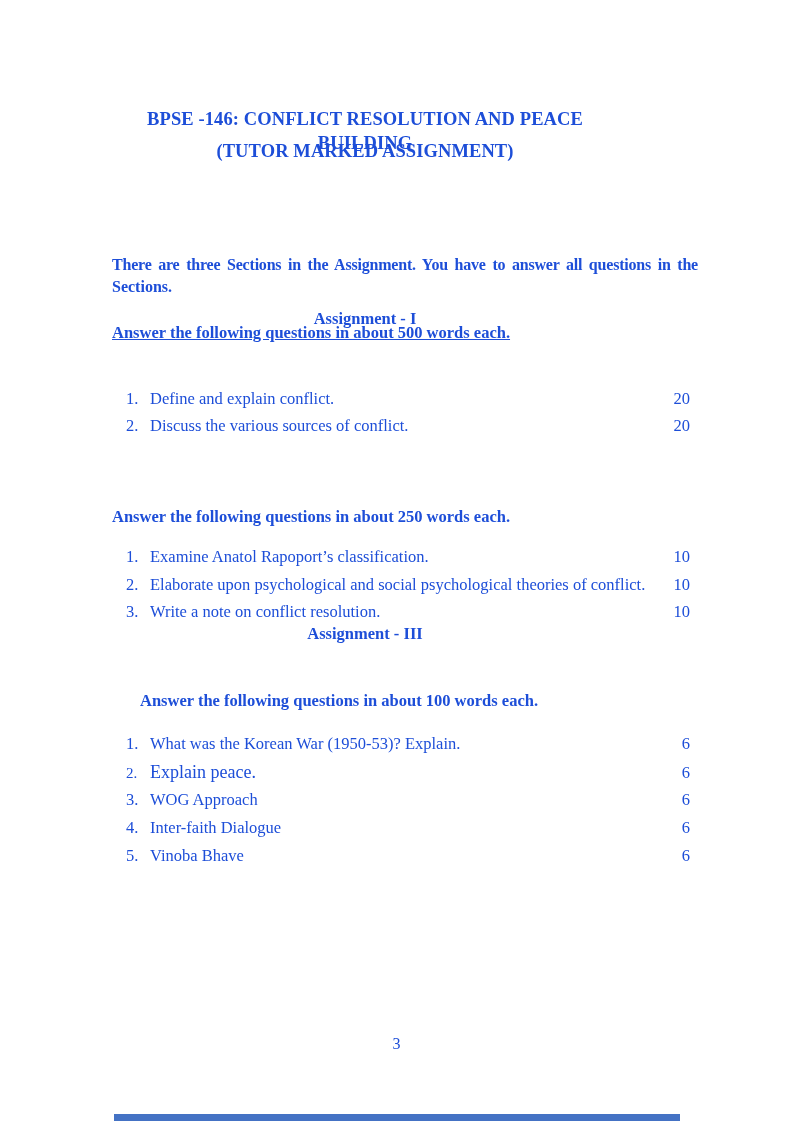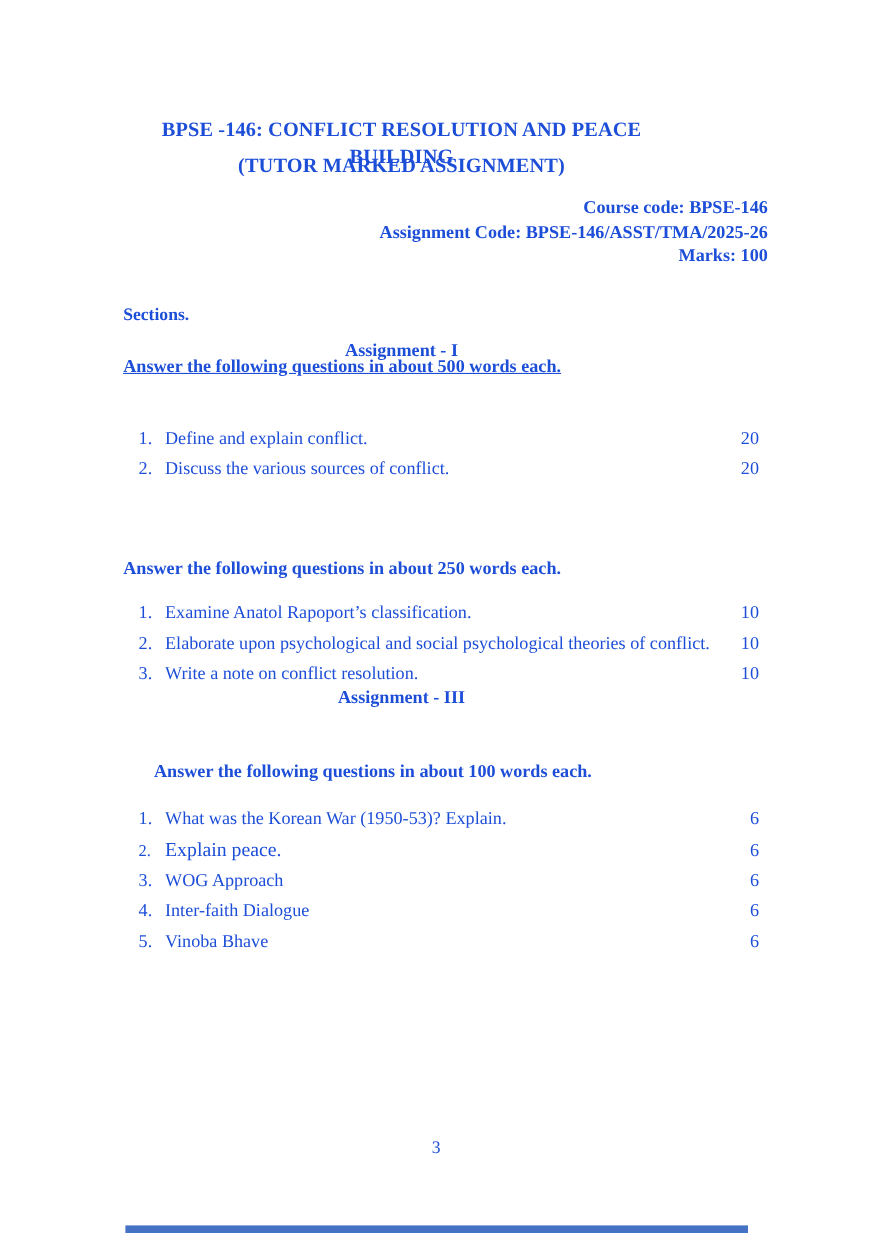--- a/index.html
+++ b/index.html
@@ -91,26 +91,22 @@
   }
 </style>
 </head>
 <body>
 
 <div class="page">
 
   <div class="abs center-col title-line" style="top:107px;">BPSE -146: CONFLICT RESOLUTION AND PEACE BUILDING</div>
   <div class="abs center-col title-line" style="top:139px;">(TUTOR MARKED ASSIGNMENT)</div>
 
-  <div class="abs header-right" style="top:178px;">
-    <div>Course code: BPSE-146</div>
-    <div>Assignment Code: BPSE-146/ASST/TMA/2025-26</div>
-    <div>Marks: 100</div>
-  </div>
 
+  <div class="abs intro-line" style="top:255px;">There are three Sections in the Assignment. You have to answer all questions in the</div>
   <div class="abs center-col section-heading" style="top:309px;">Assignment - I</div>
 
   <div class="abs intro-line2" style="top:277px;">Sections.</div>
   <div class="abs instruction" style="top:323px;text-decoration:underline;">Answer the following questions in about 500 words each.</div>
 
   <div class="abs q-row" style="top:389px;">
     <span class="q-left">
       <span class="q-num">1.</span>
       <span class="q-text">Define and explain conflict.</span>
     </span>

